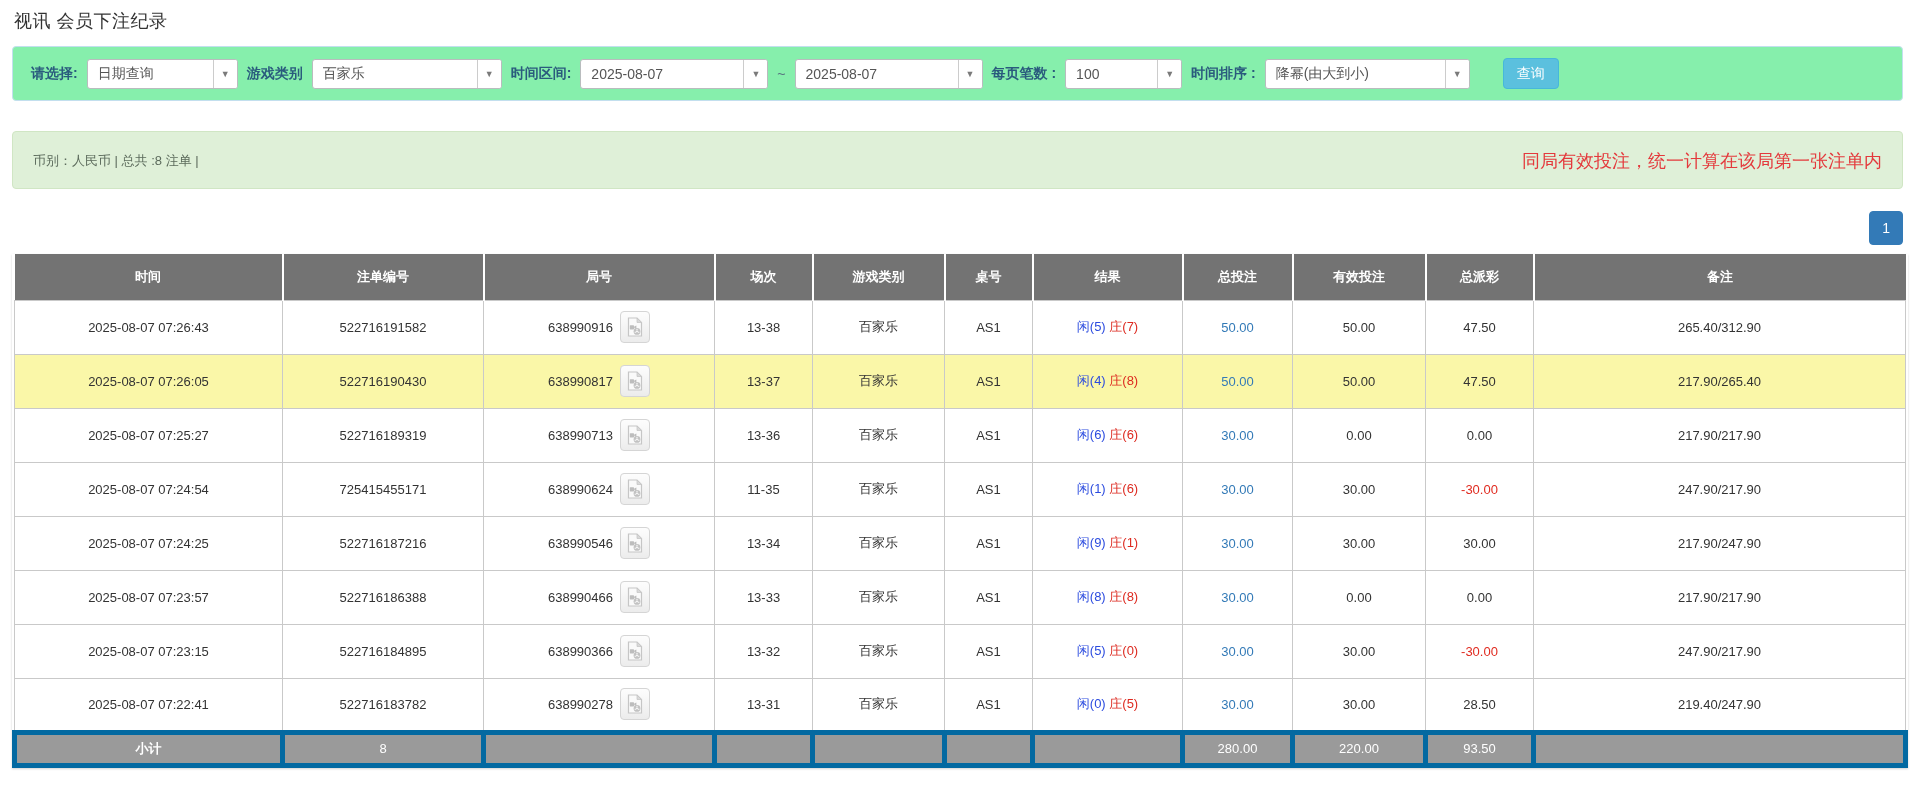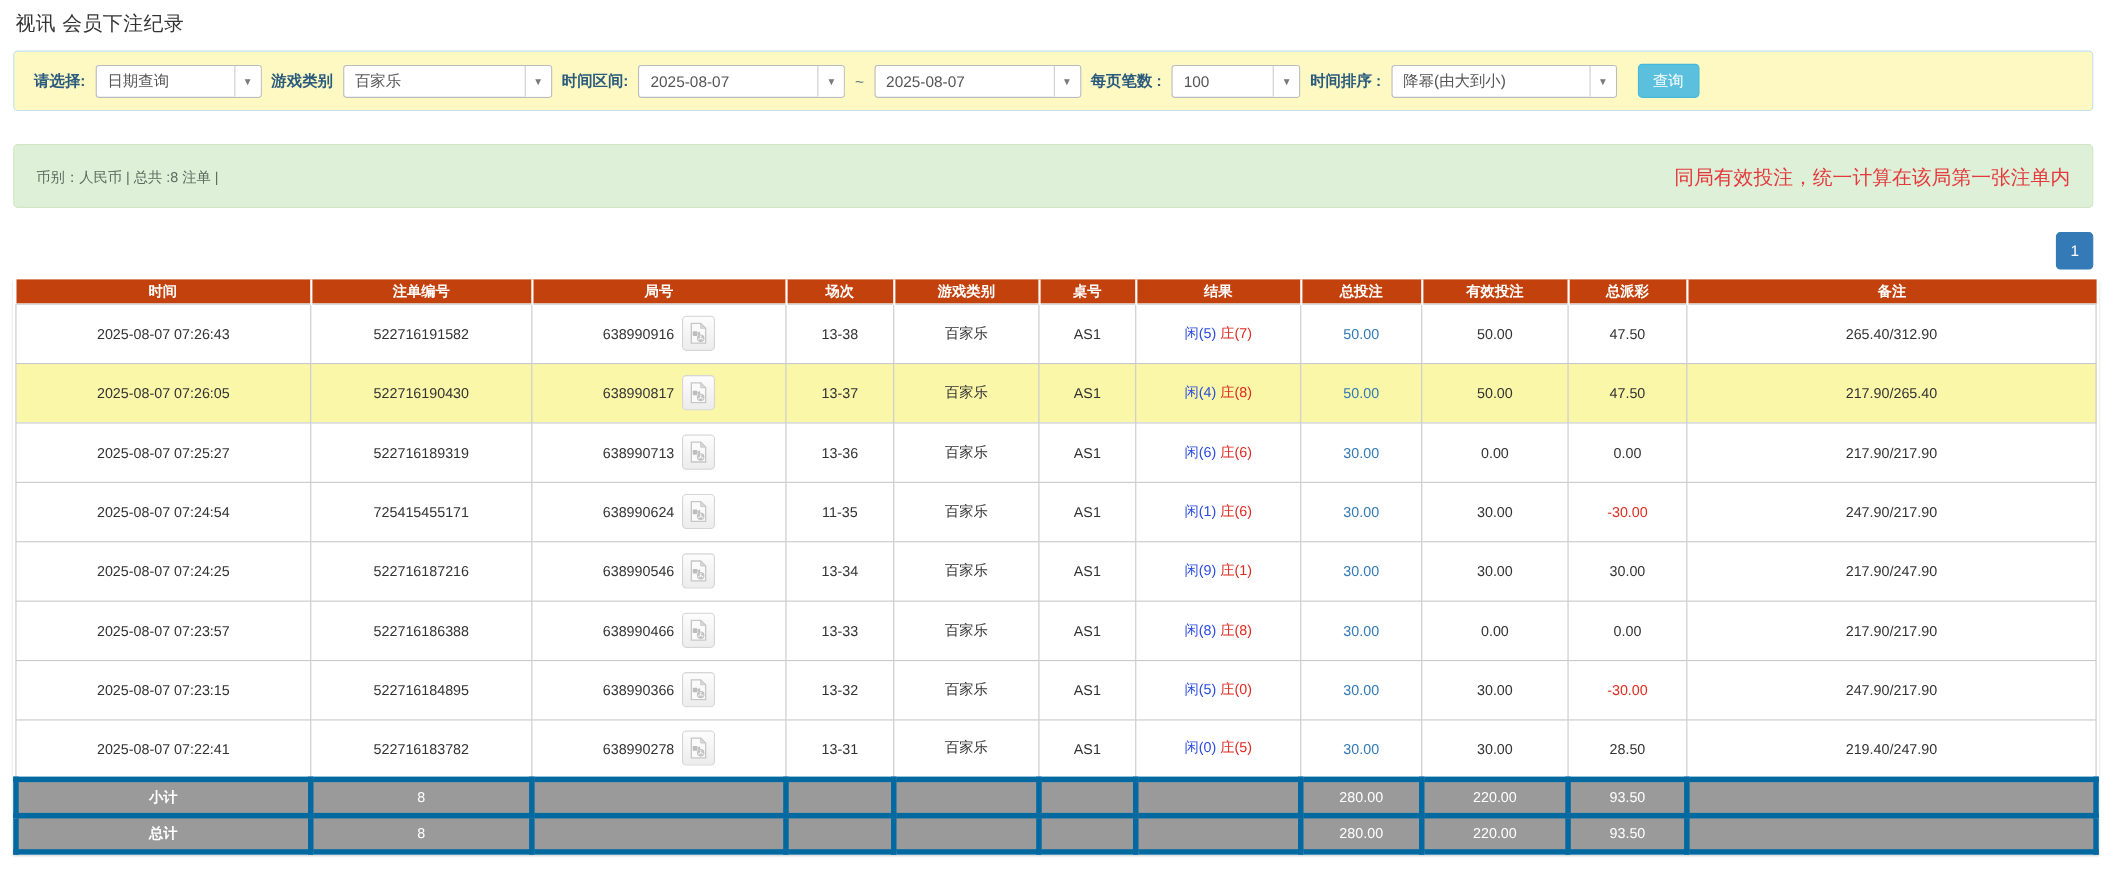--- a/index.html
+++ b/index.html
@@ -2,51 +2,51 @@
 <html><head>
 <meta charset="utf-8">
 <style>
   * { box-sizing: border-box; margin: 0; padding: 0; }
   html,body { width:1915px; height:800px; background:#fff; overflow:hidden;
     font-family:"Liberation Sans","DejaVu Sans",sans-serif; }
 
   .page-title { font-size:18px; font-weight:500; color:#333; margin:9px 0 13px 14px; letter-spacing:0.5px; }
 
   
-  .filter-bar { margin:0 12px; height:55px; background:#fef9c3; border:1px solid #c3dfee;
+  .filter-bar { margin:0 12px; height:55px; background:#86efac; border:1px solid #c3dfee;
     border-radius:4px; display:flex; align-items:center; gap:9px; padding:0 18px; }
   .flabel { font-size:14px; font-weight:bold; color:#2a5b7d; white-space:nowrap; }
   .combo { display:inline-flex; align-items:stretch; background:#fff; border:1px solid #b9bcbe;
     border-radius:3px; height:30px; overflow:hidden; flex:0 0 auto; }
   .combo-text { padding:0 10px; display:flex; align-items:center; font-size:14px; color:#555;
     flex:1; white-space:nowrap; overflow:hidden; }
   .combo-arrow { width:24px; border-left:1px solid #ccc; display:flex; align-items:center;
     justify-content:center; color:#7a7a7a; font-size:9px; background:#fff; }
   .w140{width:151px} .w190{width:190px} .w160{width:188px} .w100{width:117px} .w205{width:205px}
   .tilde { color:#56707e; font-size:14px; }
-  .btn-search { margin-left:10px; background:#5bc0de; border:1px solid #46b8da; color:#fff;
+  .btn-search { margin-left:24px; background:#5bc0de; border:1px solid #46b8da; color:#fff;
     font-size:14px; padding:6px 13px; border-radius:4px; cursor:pointer; line-height:1.2;
     font-family:inherit; }
 
   
   .alert { margin:30px 12px 0; background:#dff0d8; border:1px solid #d0e6c4; border-radius:4px;
     padding:17px 20px 15px; display:flex; justify-content:space-between; align-items:center; }
   .alert-left { font-size:13px; color:#5c6b5c; }
   .alert-right { font-size:18px; color:#e4393c;margin-left:40px; }
 
   
   .pagination-row { margin:22px 12px 9px; text-align:right; height:34px; }
   .page-btn { min-width:31px; height:34px; background:#337ab7; border:1px solid #337ab7;
     color:#fff; font-size:14px; border-radius:4px; cursor:pointer; padding:6px 12px;
     font-family:inherit; }
 
   
   table { border-collapse:collapse; table-layout:fixed; width:1891px; margin:0 12px;
     font-size:13px; box-shadow:0 1px 2px rgba(0,0,0,.18); }
-  thead th { background:#c2410c; color:#fff; height:22px; font-weight:bold; font-size:13px;
+  thead th { background:#737373; color:#fff; height:46px; font-weight:bold; font-size:13px;
     border-right:2px solid #fff; border-bottom:1px solid #c9c9c9; }
   thead th:last-child { border-right:none; }
   tbody td { border:1px solid #c9c9c9; height:54px; text-align:center; color:#333;
     background:#fff; padding:2px; }
   tr.highlight td { background:#faf7a8; }
   tfoot td { background:#9a9a9a; border:5px solid #0369a1; height:33px; color:#fff;
     text-align:center; font-size:13px; }
   tfoot .flab { font-weight:bold; }
 
   .link { color:#337ab7; cursor:pointer; }
@@ -436,27 +436,14 @@
       <td></td>
         <td></td>
         <td></td>
         <td></td>
         <td></td>
       <td>280.00</td>
       <td>220.00</td>
       <td>93.50</td>
       <td></td>
     </tr>
-    <tr>
-      <td class="flab">总计</td>
-      <td>8</td>
-      <td></td>
-        <td></td>
-        <td></td>
-        <td></td>
-        <td></td>
-      <td>280.00</td>
-      <td>220.00</td>
-      <td>93.50</td>
-      <td></td>
-    </tr>
   </tfoot>
 </table>
 
 </body></html>

